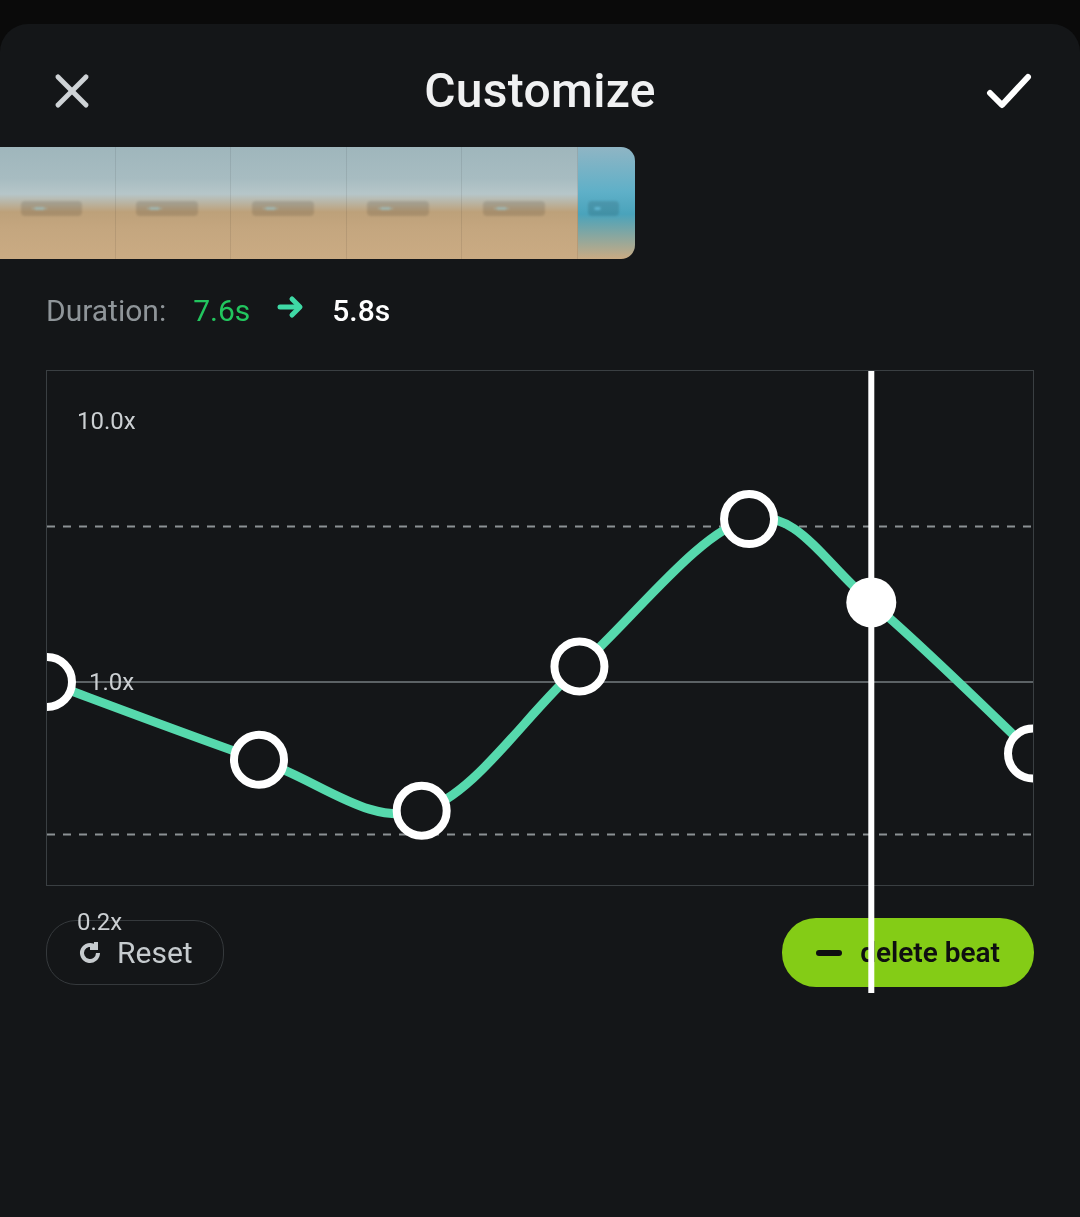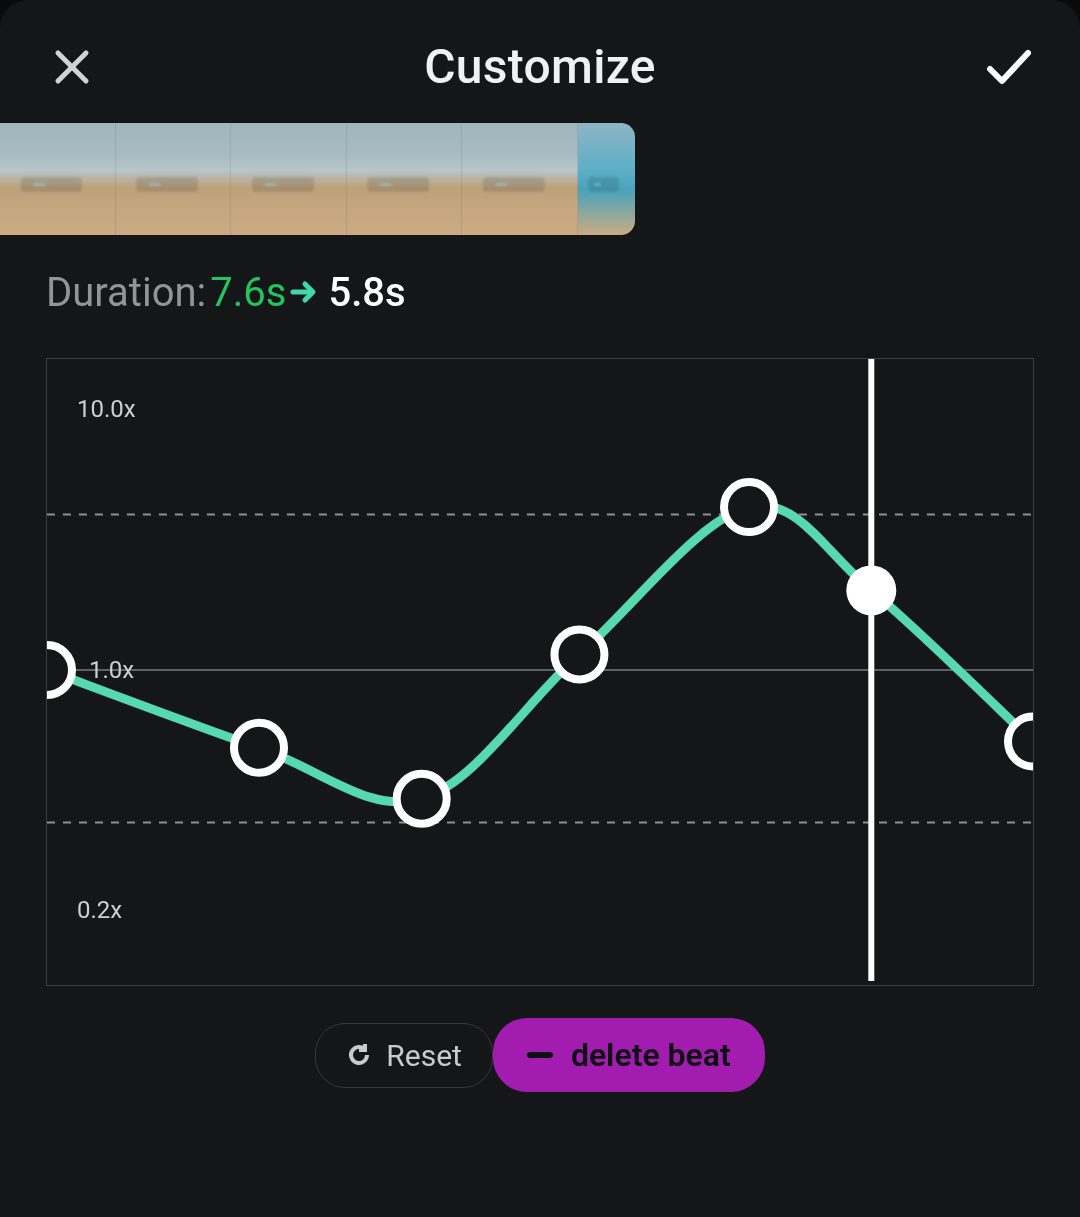--- a/index.html
+++ b/index.html
@@ -16,20 +16,21 @@
     height: 100%;
     background: #141618;
     border-radius: 28px 28px 0 0;
     position: relative;
   }
   .header {
     display: flex;
     align-items: center;
     justify-content: space-between;
     padding: 38px 44px 0 44px;
+    margin-top: 24px;
   }
   .close-btn, .confirm-btn {
     width: 56px;
     height: 56px;
     display: flex;
     align-items: center;
     justify-content: center;
     cursor: pointer;
   }
   .close-btn svg { width: 40px; height: 40px; stroke: #cfd3d6; stroke-width: 5; }
@@ -66,69 +67,69 @@
     left:18%; top:48%;
     width:54%; height:14%;
     background: radial-gradient(ellipse at 30% 50%, rgba(120,200,230,.9) 0 12%, rgba(0,0,0,.25) 12% 100%);
     filter: blur(1px);
     border-radius: 4px;
     opacity:.45;
   }
   .duration-row {
     display: flex;
     align-items: flex-end;
-    gap: 4px;
+    gap: 27px;
     padding: 34px 0 0 46px;
-    font-size: 40px;
+    font-size: 30px;
   }
   .duration-label { color: #8f9599; }
   .duration-old { color: #22c55e; }
   .arrow-icon svg { width: 28px; height: 28px; stroke: #3fd9a5; stroke-width: 5; }
-  .duration-new { color: #ffffff; font-weight: 500; margin-left: 6px; }
+  .duration-new { color: #ffffff; font-weight: 500; }
 
   .chart-wrap {
     margin: 42px 46px 0 46px;
     position: relative;
-    height: 628px;
+    height: 516px;
     border: 1px solid #3a3f42;
   }
   .chart-wrap .ylabel {
     position: absolute;
     left: 30px;
     font-size: 24px;
     color: #cbcfd2;
     transform: translateY(-50%);
   }
   .footer {
     display: flex;
     align-items: center;
-    justify-content: center;
+    justify-content: space-between;
     padding: 32px 46px 0 46px;
   }
   .reset-btn {
     display: flex;
     align-items: center;
     gap: 14px;
     border: 1.5px solid #35393c;
     border-radius: 30px;
     padding: 14px 30px;
     color: #c6cbce;
     font-size: 30px;
     cursor: pointer;
   }
   .reset-btn svg { width: 26px; height: 26px; stroke: #c6cbce; stroke-width: 4; fill: none; }
   .delete-btn {
     display: flex;
     align-items: center;
     gap: 18px;
-    background: #a21caf;
+    background: #84cc16;
     border-radius: 34px;
     padding: 18px 34px;
     color: #0e0f10;
-    font-size: 32px;
+    font-size: 28px;
     font-weight: 600;
     cursor: pointer;
   }
   .delete-btn svg { width: 26px; height: 6px; }
 </style>
 </head>
 <body>
 
 <div class="panel">
 

